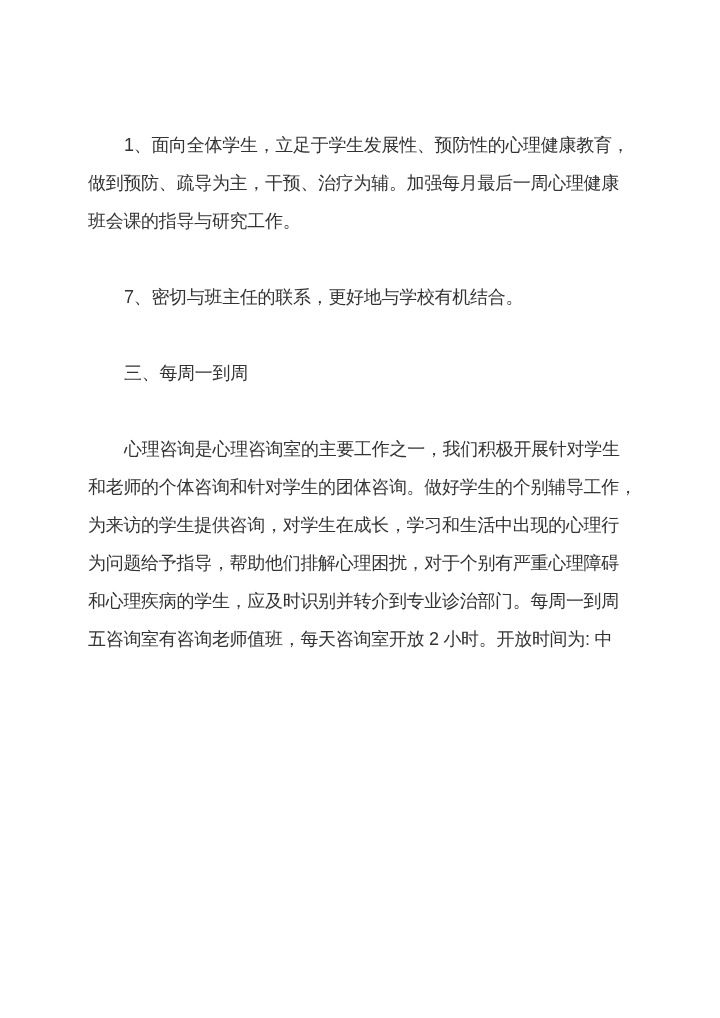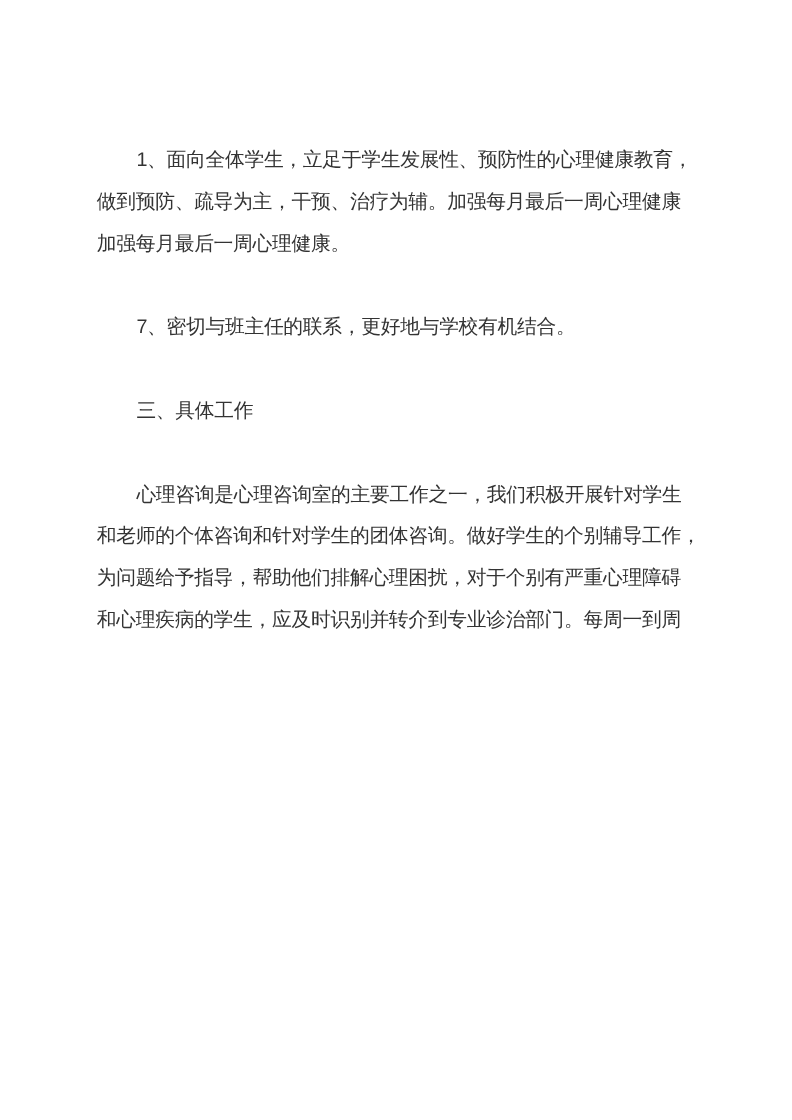--- a/index.html
+++ b/index.html
@@ -43,35 +43,37 @@
 </style>
 </head>
 <body>
 
 <div class="page">
   <div class="doc">
 
     <div class="para">
       <div class="line indent">1、面向全体学生，立足于学生发展性、预防性的心理健康教育，</div>
       <div class="line">做到预防、疏导为主，干预、治疗为辅。加强每月最后一周心理健康</div>
-      <div class="line">加强每月最后一周心理健康。</div>
+      <div class="line">班会课的指导与研究工作。</div>
     </div>
 
     <div class="para">
       <div class="line indent">7、密切与班主任的联系，更好地与学校有机结合。</div>
     </div>
 
 
 
     <div class="para">
-      <div class="line indent">三、具体工作</div>
+      <div class="line indent">三、每周一到周</div>
     </div>
 
 
     <div class="para">
       <div class="line indent">心理咨询是心理咨询室的主要工作之一，我们积极开展针对学生</div>
       <div class="line">和老师的个体咨询和针对学生的团体咨询。做好学生的个别辅导工作，</div>
+      <div class="line">为来访的学生提供咨询，对学生在成长，学习和生活中出现的心理行</div>
       <div class="line">为问题给予指导，帮助他们排解心理困扰，对于个别有严重心理障碍</div>
       <div class="line">和心理疾病的学生，应及时识别并转介到专业诊治部门。每周一到周</div>
+      <div class="line">五咨询室有咨询老师值班，每天咨询室开放 2 小时。开放时间为: 中</div>
     </div>
 
   </div>
 </div>
 
 </body></html>

